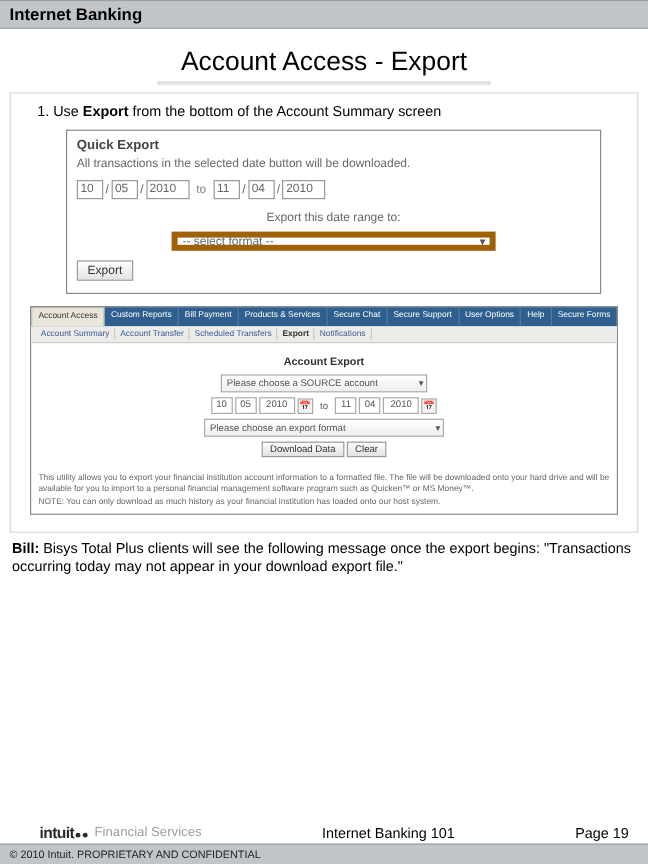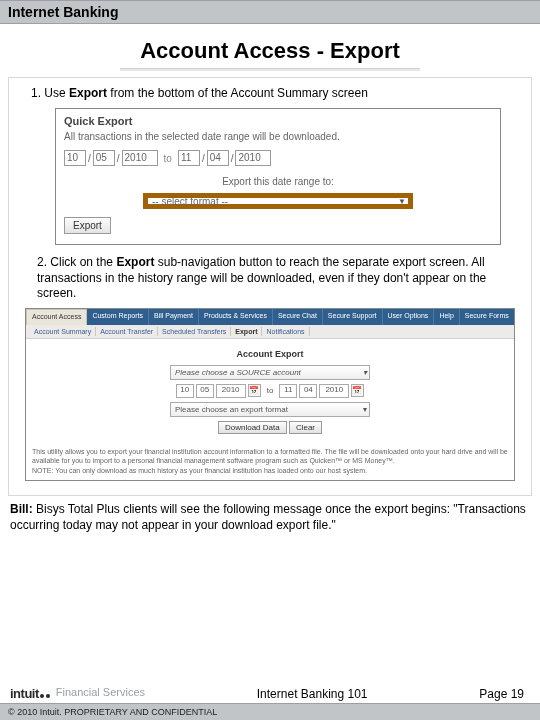--- a/index.html
+++ b/index.html
@@ -21,21 +21,20 @@
     font-size: 14px;
     font-weight: bold;
   }
   .title-wrap { text-align: center; margin-top: 10px; }
   .title {
     display: inline-block;
     font-size: 22px;
     padding: 4px 20px;
     border-bottom: 1px solid #cfcfcf;
     box-shadow: 0 2px 0 #e8e8e8;
-    font-weight: bold;
   }
   .content {
     border: 1px solid #d8d8d8;
     margin: 8px 8px 0 8px;
     padding: 8px 10px 6px 10px;
   }
   .intro { font-size: 12px; margin-bottom: 10px; }
   .ol1 { font-size: 12px; margin: 0 0 8px 12px; }
   .ol1 b { font-weight: bold; }
   .panel1 {
@@ -145,21 +144,21 @@
 
   .footer {
     position: absolute;
     bottom: 0; left: 0; right: 0;
   }
   .frow1 {
     display:flex; align-items:center; justify-content:space-between;
     padding: 4px 16px 2px 10px;
     font-size: 12px;
   }
-  .logo { display:flex; gap:6px; color:#888;}
+  .logo { display:flex; align-items:center; gap:6px; color:#888;margin-left:23px;}
   .intuit { color:#2a2a2a; font-weight:bold; font-size:13px; letter-spacing:-0.5px;}
   .dots { display:inline-flex; gap:2px; margin-left:1px;}
   .dot { width:4px;height:4px;border-radius:50%;background:#2a2a2a;}
   .fs { color:#9aa0a6; font-size:11px;}
   .frow2 {
     background:#c2c5c8;
     border-top:1px solid #9aa0a6;
     font-size:9px;
     padding:3px 8px;
     color:#222;
@@ -177,21 +176,21 @@
 </div>
 
 <div class="content">
 
   <div class="ol1">
     <span>1.  Use </span><b>Export</b><span> from the bottom of the Account Summary screen</span>
   </div>
 
   <div class="panel1">
     <div class="ptitle">Quick Export</div>
-    <div class="pdesc">All transactions in the selected date range will be downloaded.</div>
+    <div class="pdesc">All transactions in the selected date button will be downloaded.</div>
     <div class="dates-row">
       <span class="tf w2">10</span>
       <span>/</span>
       <span class="tf w2">05</span>
       <span>/</span>
       <span class="tf w4">2010</span>
       <span class="sep">to</span>
       <span class="tf w2">11</span>
       <span>/</span>
       <span class="tf w2">04</span>
@@ -201,23 +200,20 @@
     <div class="row2">
       <span>Export this date range to:</span>
       <span class="sel">
         <span>-- select format --</span>
         <span class="dd">▼</span>
       </span>
     </div>
     <span class="btn">Export</span>
   </div>
 
-  <div class="ol2">
-    <span>2.  Click on the </span><b>Export</b><span> sub-navigation button to reach the separate export screen. All transactions in the history range will be downloaded, even if they don't appear on the screen.</span>
-  </div>
 
   <div class="panel2">
     <div class="tabs">
       <span class="tab active">Account Access</span>
       <span class="tab">Custom Reports</span>
       <span class="tab">Bill Payment</span>
       <span class="tab">Products &amp; Services</span>
       <span class="tab">Secure Chat</span>
       <span class="tab">Secure Support</span>
       <span class="tab">User Options</span>
@@ -227,21 +223,21 @@
     <div class="subtabs">
       <span class="subtab">Account Summary</span>
       <span class="subtab">Account Transfer</span>
       <span class="subtab">Scheduled Transfers</span>
       <span class="subtab cur">Export</span>
       <span class="subtab">Notifications</span>
     </div>
     <div class="p2body">
       <div class="ptitle2">Account Export</div>
       <div>
-        <span class="selw" style="width:200px;font-style:italic;">
+        <span class="selw" style="width:172px;">
           <span>Please choose a SOURCE account</span>
           <span class="dd">▾</span>
         </span>
       </div>
       <div class="dates-row2">
         <span class="tf2 w2">10</span>
         <span class="tf2 w2">05</span>
         <span class="tf2 w4">2010</span>
         <span class="cal">📅</span>
         <span style="margin:0 4px;">to</span>

